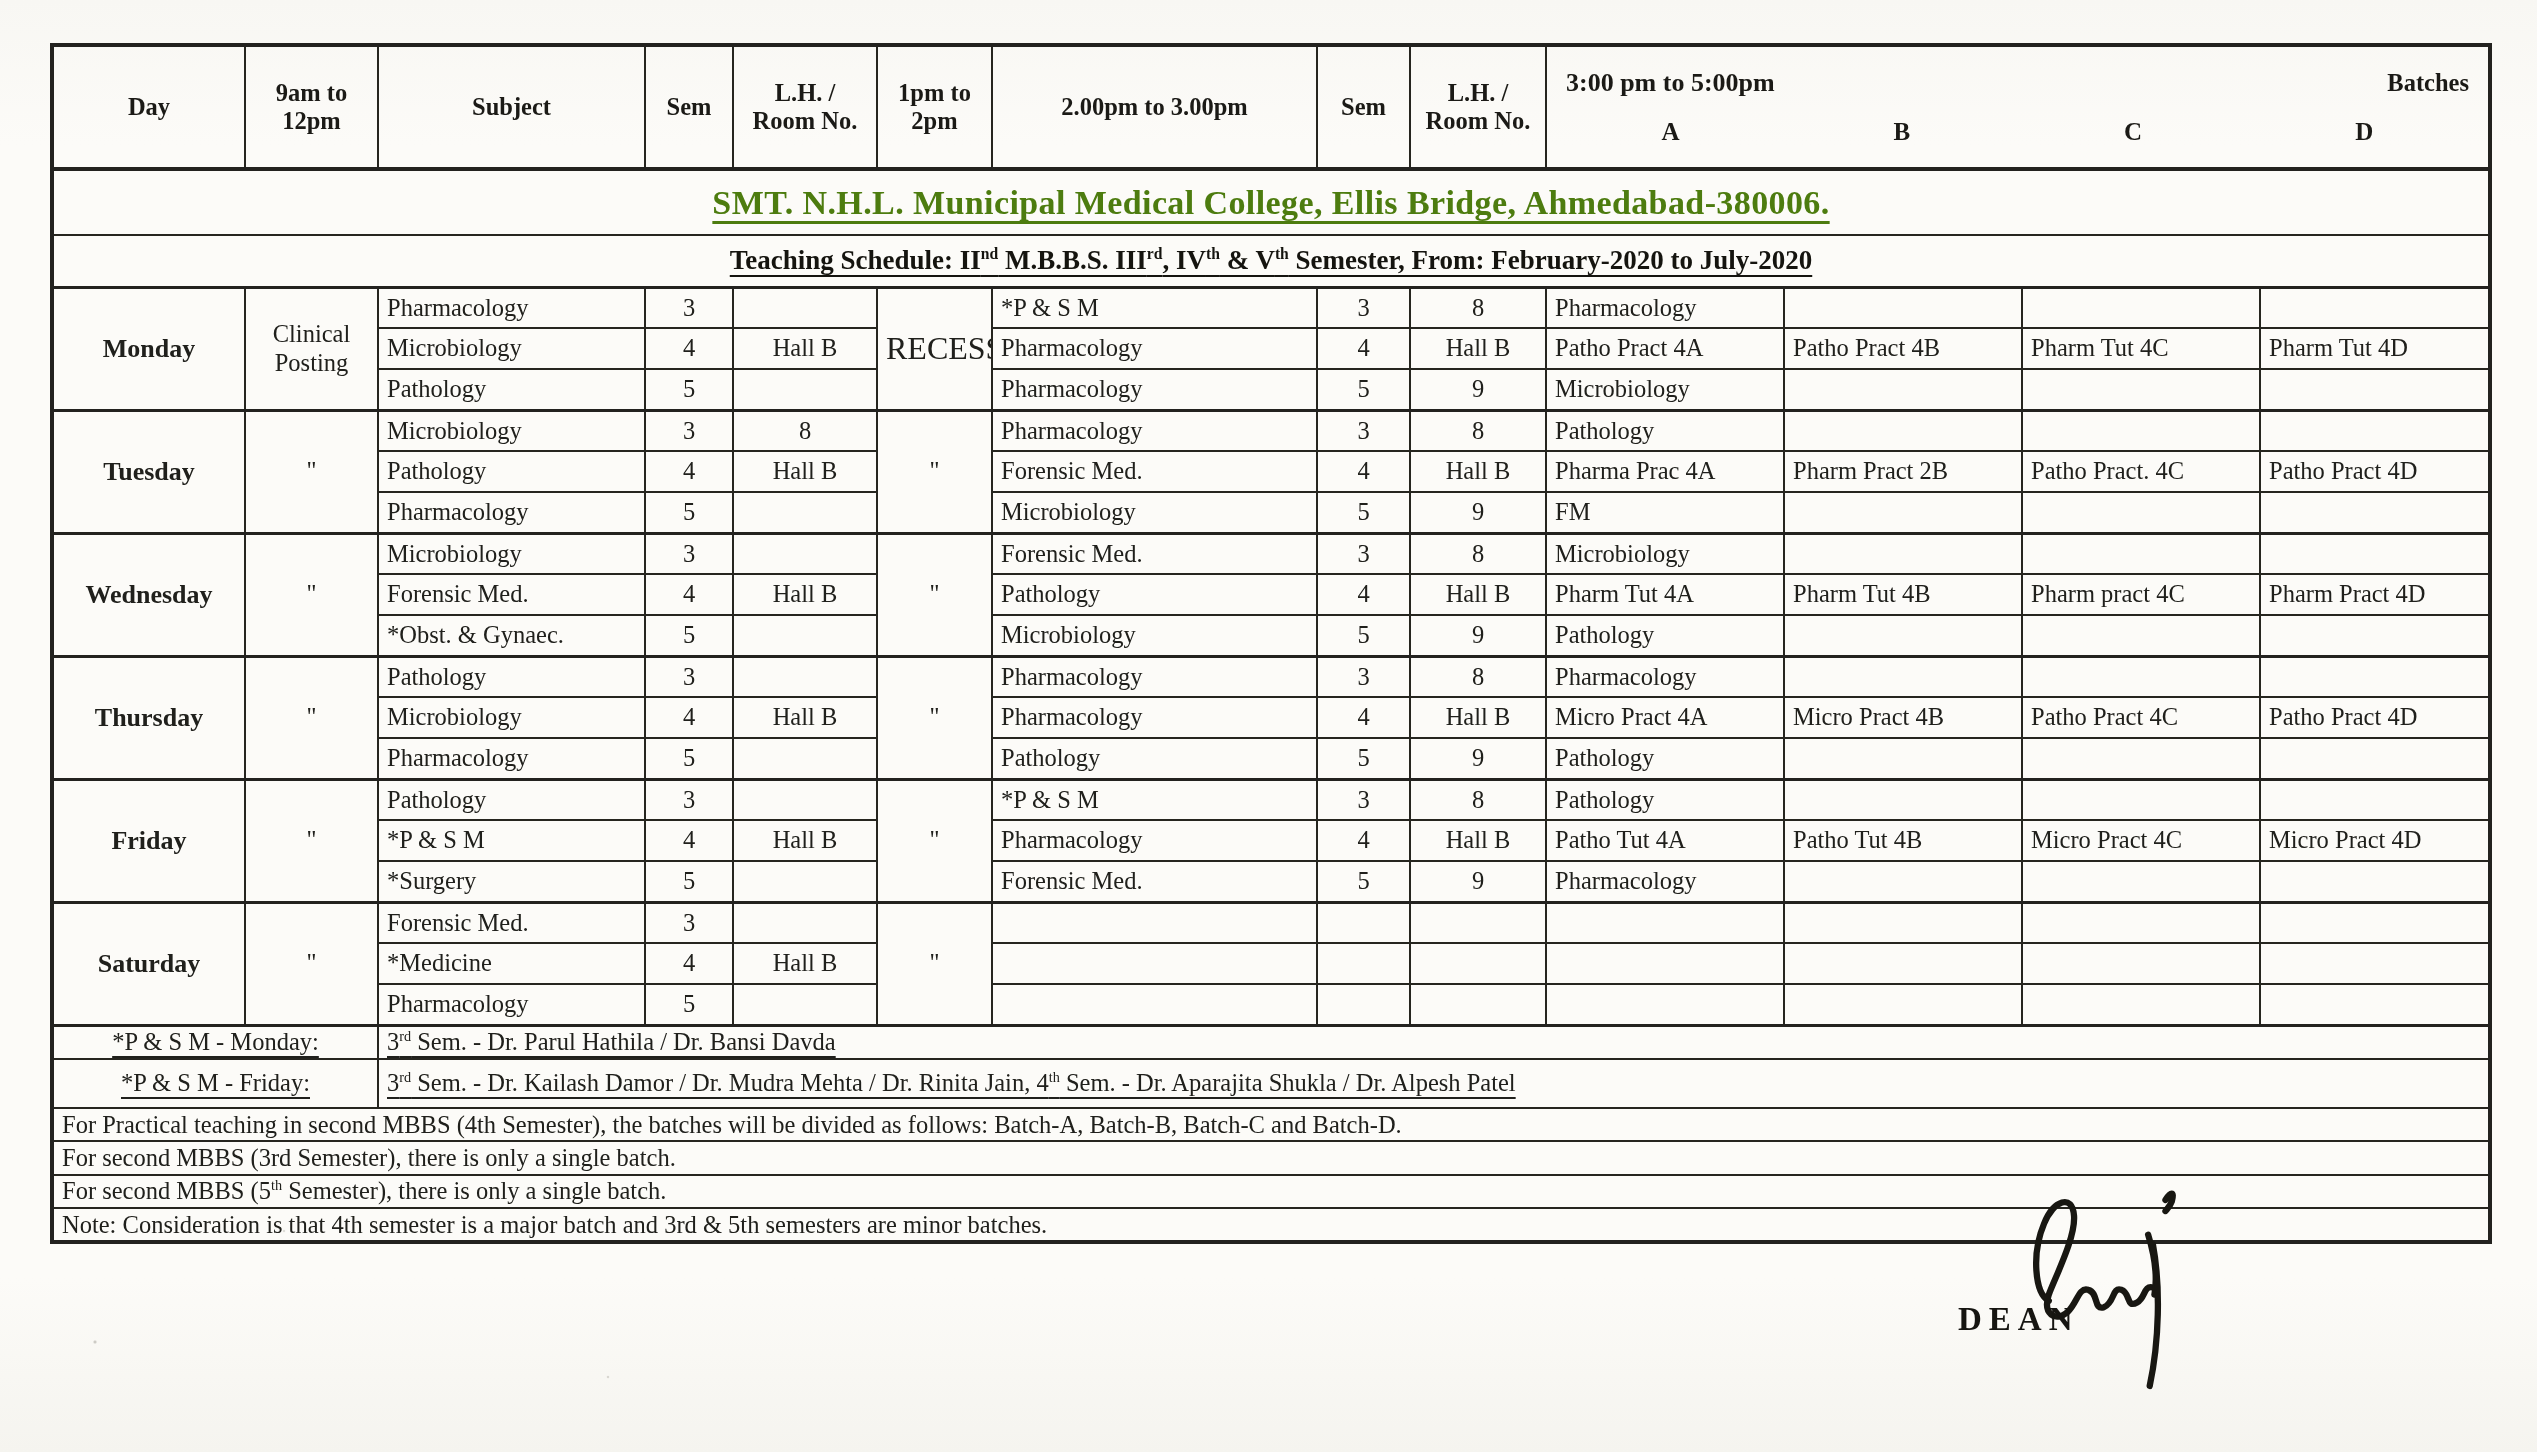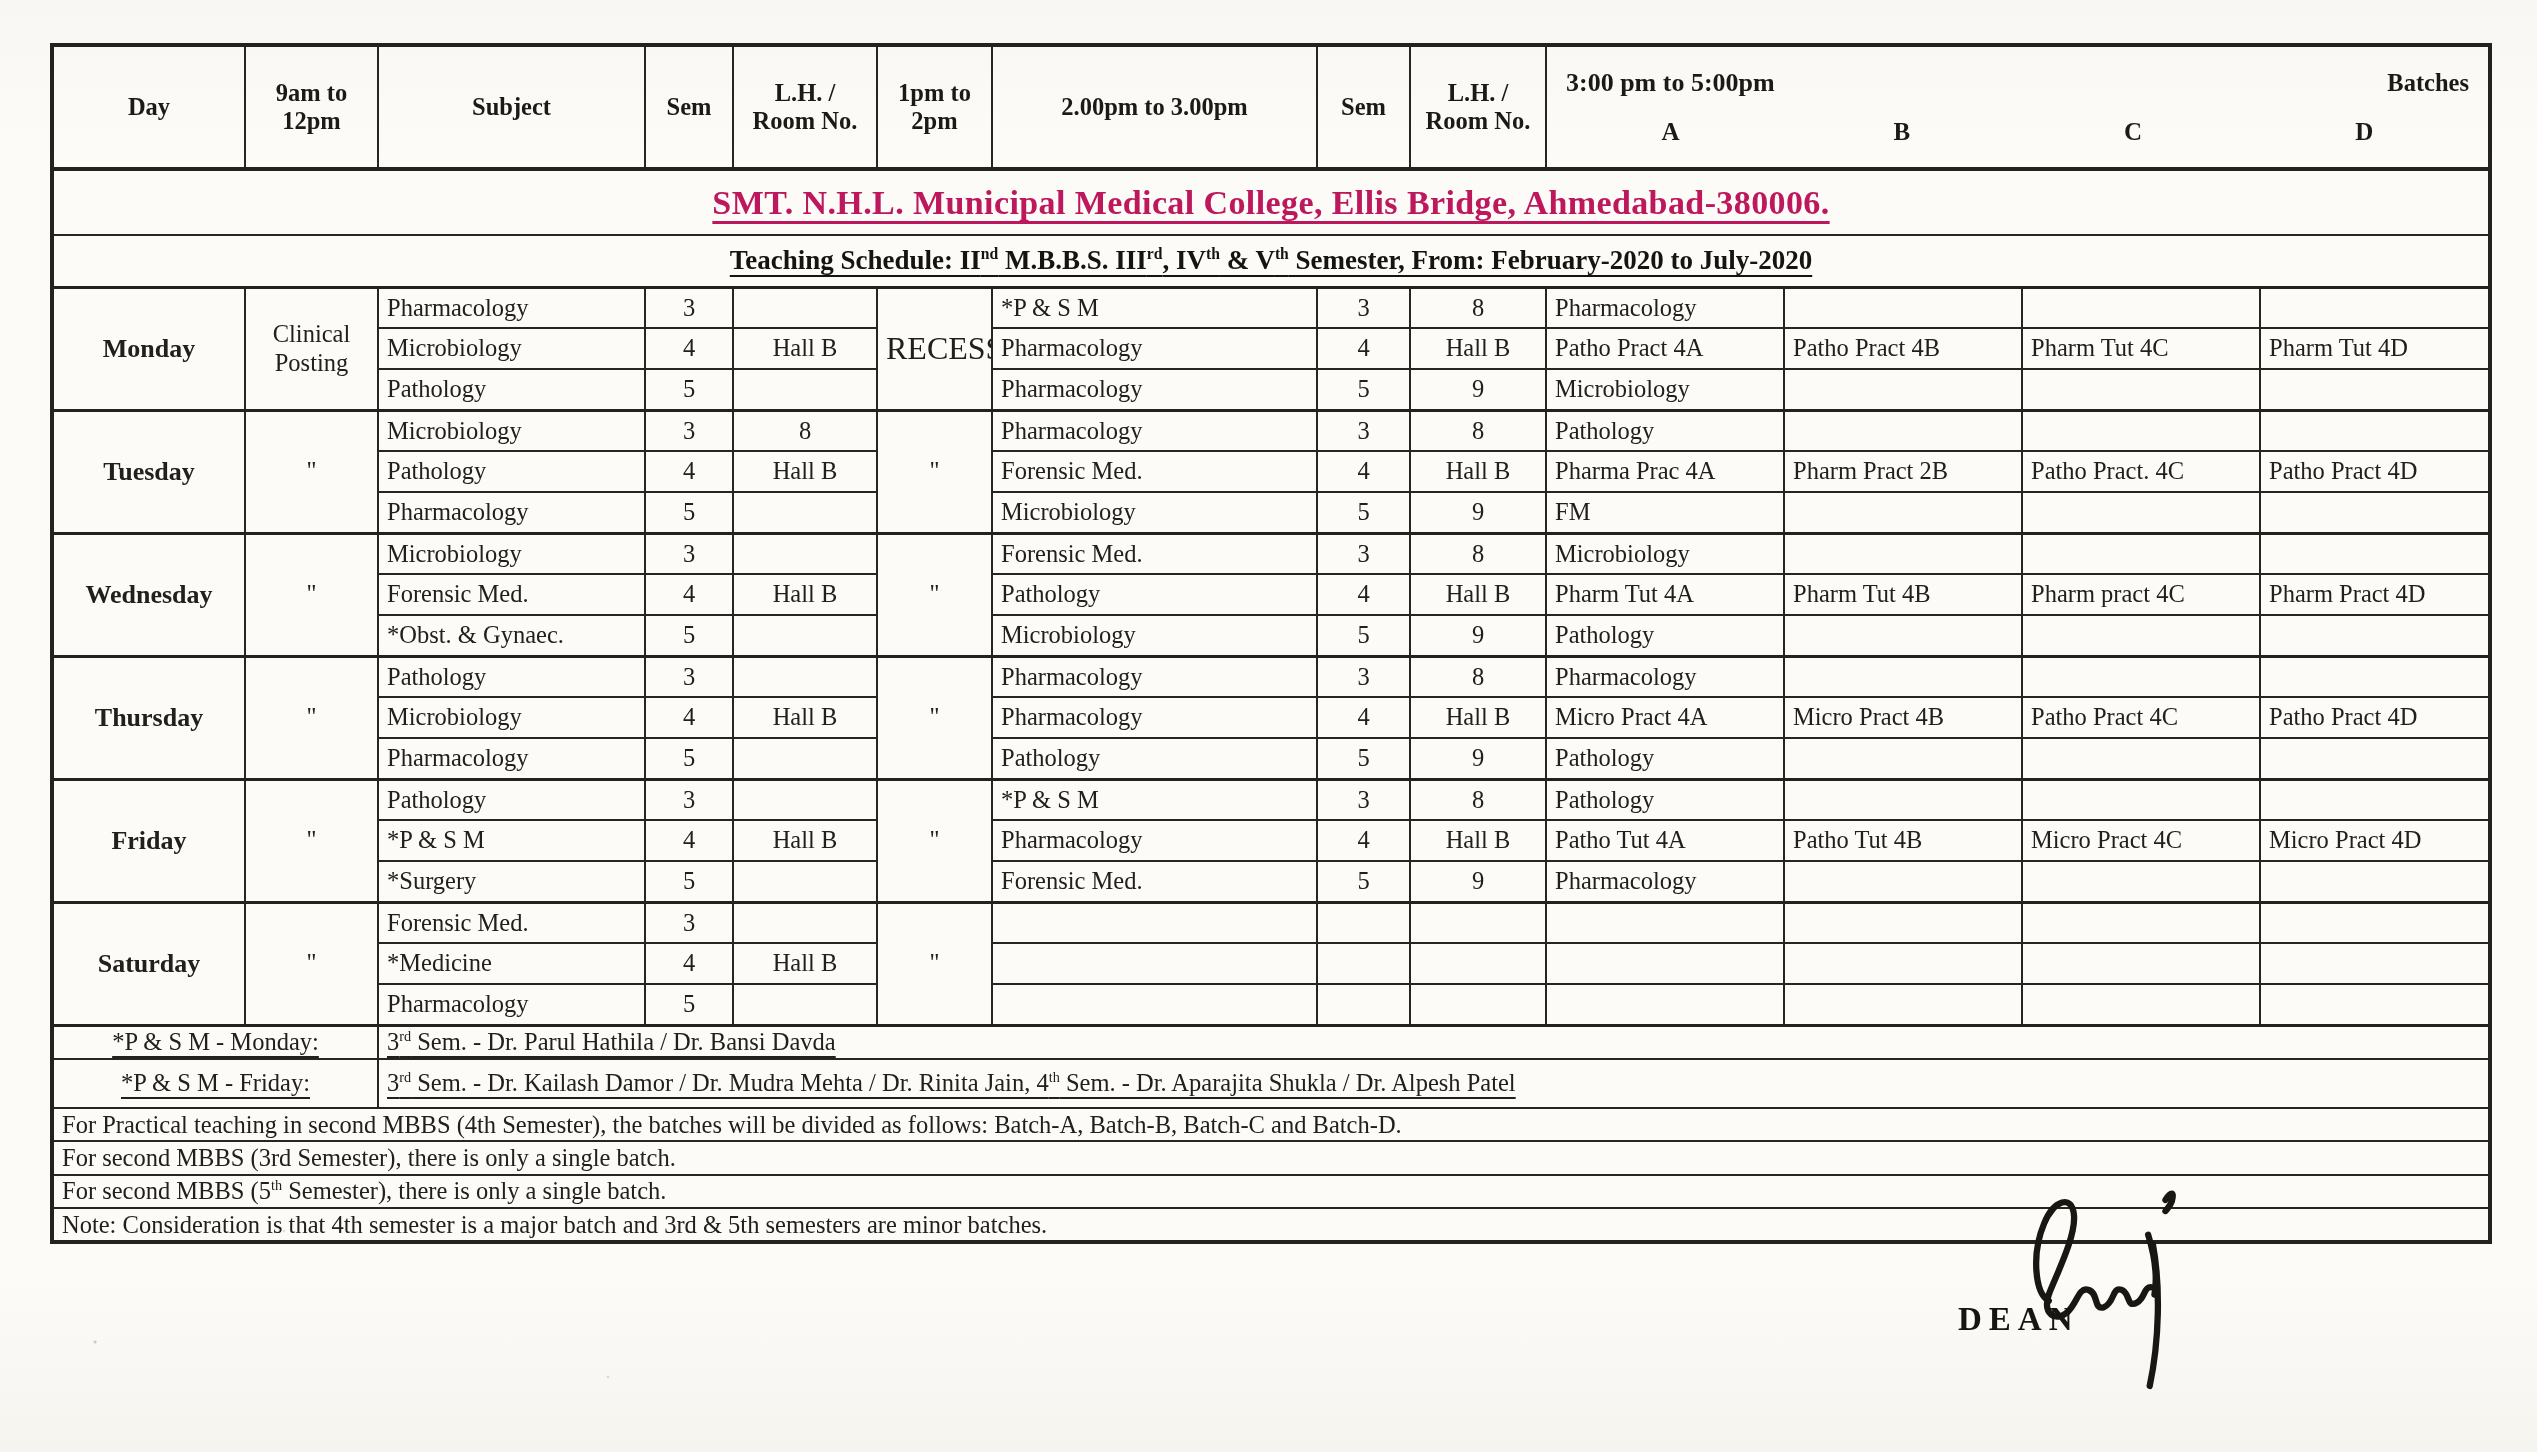--- a/index.html
+++ b/index.html
@@ -26,21 +26,21 @@
   .sched td,.sched th{
     border:2.4px solid #26251f;
     padding:1.6px 8px;
     font-size:24.5px;line-height:1.15;
     vertical-align:middle;color:#20201c;
     overflow:hidden;
   }
   .title-row td{border-bottom:2.4px solid #26251f;height:60px;}
   .subtitle-row td{height:46px;}
   .title{
-    font-size:34px;font-weight:bold;letter-spacing:0.4px;color:#be185d;
+    font-size:34px;font-weight:bold;letter-spacing:0.4px;color:#4d7c0f;
     text-decoration:underline;text-decoration-thickness:2.8px;text-underline-offset:7px;
   }
   .subtitle{
     font-size:27px;font-weight:bold;color:#15140f;
     text-decoration:underline;text-decoration-thickness:2.4px;text-underline-offset:6.3px;margin-top:9px;
   }
   .sched thead th{
     font-size:24.5px;font-weight:bold;height:117px;
     white-space:normal;border-bottom:4px solid #23221f;
     text-align:center;color:#1b1a16;

